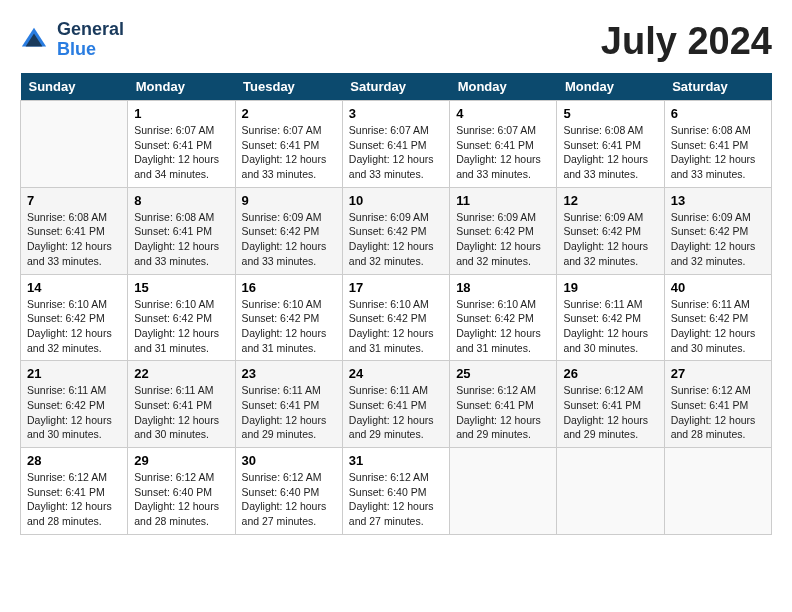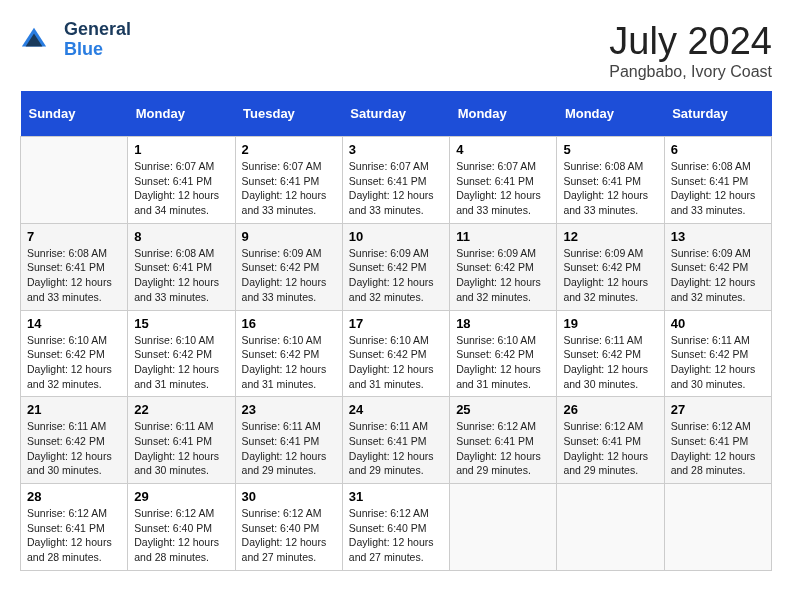--- a/index.html
+++ b/index.html
@@ -12,57 +12,57 @@
     }
     .header-area {
       display: flex;
       justify-content: space-between;
       align-items: flex-start;
       margin-bottom: 10px;
     }
     .logo {
       display: flex;
       align-items: center;
-      gap: 16px;
+      gap: 9px;
     }
     .logo-text {
       font-size: 18px;
       font-weight: bold;
       color: #1a3a5c;
       line-height: 1.1;
     }
     .logo-text span {
       color: #2a7de1;
       margin-top: 26px;
     }
     .logo-icon {
       width: 28px;
       height: 28px;
     }
     .title-area {
       text-align: right;
     }
     .main-title {
       font-size: 38px;
-      font-weight: normal;
+      font-weight: bold;
       color: #222;
     }
     .subtitle {
       font-size: 16px;
       color: #444;
     }
     table {
       width: 100%;
       border-collapse: collapse;
       font-size: 11px;
     }
     thead tr th {
-      background-color: #1d4ed8;
+      background-color: #0c4a6e;
       color: #fff;
-      padding: 15px 8px;
+      padding: 6px 8px;
       text-align: left;
       font-size: 13px;
       font-weight: bold;
     }
     tbody tr td {
       border: 1px solid #ccc;
       vertical-align: top;
       padding: 5px 6px;
       height: 80px;
       width: calc(100% / 7);
@@ -100,21 +100,20 @@
       <polygon points="15,2 28,22 2,22" fill="#2a7de1"></polygon>
       <polygon points="15,8 24,22 6,22" fill="#1a3a5c"></polygon>
     </svg>
     <div class="logo-text">
       <div>General</div>
       <div><span>Blue</span></div>
     </div>
   </div>
   <div class="title-area">
     <div class="main-title">July 2024</div>
-    <div class="subtitle">Pangbabo, Ivory Coast</div>
   </div>
 </div>
 
 <table>
   <thead>
     <tr>
     <th>Sunday</th>
         <th>Monday</th>
         <th>Tuesday</th>
         <th>Saturday</th>

